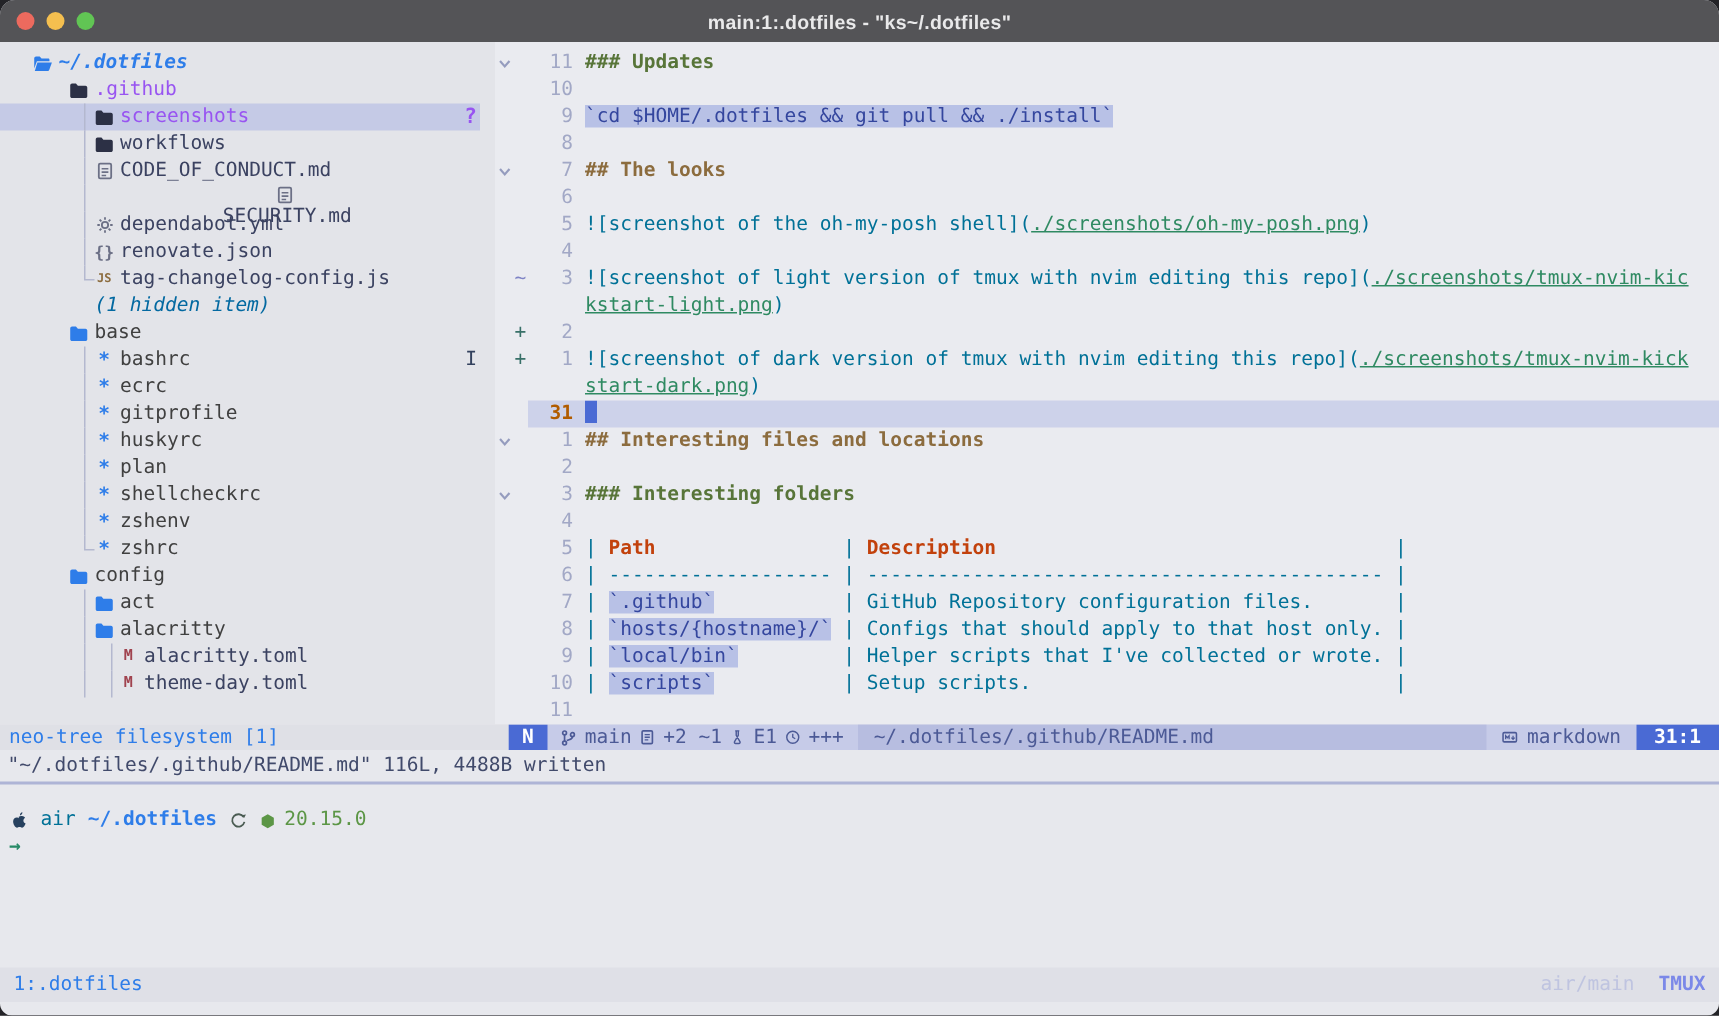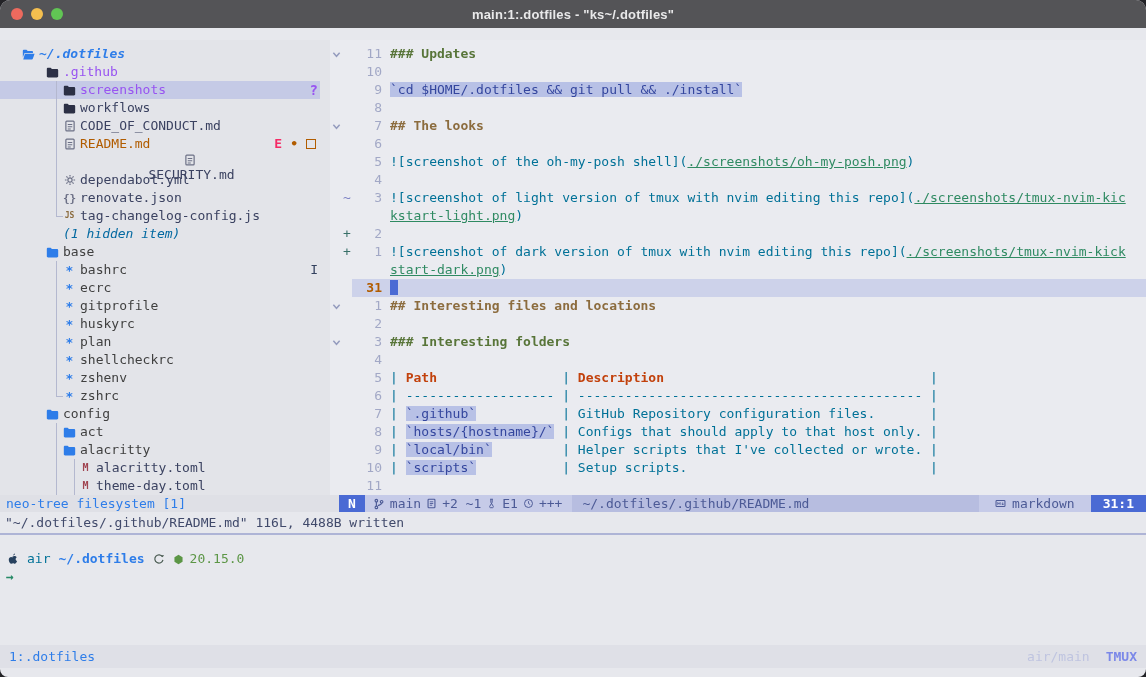--- a/index.html
+++ b/index.html
@@ -6,21 +6,21 @@
   .window{width:1146px;height:677px;margin:0 auto;border-radius:10px 10px 8px 8px;overflow:hidden;
           display:flex;flex-direction:column;background:#e7e8ed;font-family:"DejaVu Sans Mono",monospace;}
   
   .titlebar{flex:0 0 28px;background:#545457;position:relative;display:flex;align-items:center;}
   .lights{display:flex;gap:8px;padding-left:11px;z-index:2;}
   .light{width:12px;height:12px;border-radius:50%;border:none;padding:0;cursor:default;}
   .l-close{background:#ec6a5e;}.l-min{background:#f4bf4f;}.l-zoom{background:#61c554;}
   .title{position:absolute;left:0;right:0;text-align:center;color:#e9e9ea;
          font:bold 13px "Liberation Sans",sans-serif;letter-spacing:.2px;}
   
-  .term{flex:1;display:flex;flex-direction:column;font-size:13px;line-height:18px;color:#3b4261;margin-top:12px;}
+  .term{flex:1;display:flex;flex-direction:column;font-size:13px;line-height:18px;color:#3b4261;}
   .panes{flex:0 0 455px;display:flex;overflow:hidden;}
   
   .sidebar{flex:0 0 330px;background:#e3e4e9;padding-top:5px;overflow:hidden;}
   .trow{height:18px;display:flex;align-items:center;position:relative;margin-right:10px;white-space:pre;}
   .trow.sel{background:#c5cae6;}
   .tg{position:absolute;top:0;height:100%;width:1px;background:#b4b8cf;}
   .tg.last{height:9px;}
   .tg.last::after{content:"";position:absolute;left:0;top:9px;width:7px;height:1px;background:#b4b8cf;}
   .ticon{flex:0 0 13px;width:13px;margin-right:4px;display:inline-flex;align-items:center;justify-content:center;}
   .ticon .tchr{font-size:10px;font-weight:bold;line-height:1;}
@@ -56,21 +56,21 @@
   .code{background:#b8c1e6;color:#34469e;}
   .th{color:#c2410c;font-weight:bold;}
   
   .statusrow{flex:0 0 17px;display:flex;font-size:13px;line-height:17px;}
   .nt-sl{flex:0 0 333px;background:#dfe0e6;color:#2e7de9;display:flex;align-items:center;padding-left:6px;}
   .ed-sl{flex:1;display:flex;background:#c6cbe8;color:#4c5a96;overflow:hidden;}
   .sl-mode{background:#4a6ad4;color:#fff;font-weight:bold;padding:0 9px;display:flex;align-items:center;}
   .sl-left{display:flex;align-items:center;gap:5px;padding:0 10px 0 8px;white-space:nowrap;}
   .sl-ic{display:inline-flex;align-items:center;color:#4c5a96;}
   .sl-file{flex:1;background:#b7bde0;display:flex;align-items:center;padding:0 10px;white-space:nowrap;overflow:hidden;}
-  .sl-ft{display:flex;align-items:center;gap:6px;padding:0 16px;white-space:nowrap;}
+  .sl-ft{display:flex;align-items:center;gap:6px;padding:0 10px;white-space:nowrap;}
   .sl-pos{background:#4a6ad4;color:#fff;font-weight:bold;padding:0 12px;display:flex;align-items:center;}
   
   .msgline{flex:0 0 21px;display:flex;align-items:center;padding-left:5px;color:#414a6b;white-space:pre;}
   .divider{flex:0 0 2px;background:#aeb4d6;}
   .promptline{margin-top:15px;flex:0 0 18px;display:flex;align-items:center;padding-left:6px;gap:8px;white-space:pre;}
   .pr-host{color:#007197;}
   .pr-cwd{color:#2e7de9;font-weight:bold;}
   .pr-node{color:#5c9646;display:flex;align-items:center;gap:6px;}
   .apple{color:#27415f;display:inline-flex;}
   .sync{color:#4b5c53;display:inline-flex;}
@@ -110,24 +110,20 @@
           <div class="trow sel" style="padding-left: 63px;"><span class="tg" style="left: 56px;"></span><span class="ticon ic-dark"><svg viewBox="0 0 16 16" width="13" height="13">
                 <path fill="currentColor" d="M1 3.5C1 2.7 1.7 2 2.5 2h3.2l1.6 1.8h6.2c.8 0 1.5.7 1.5 1.5v7.2c0 .8-.7 1.5-1.5 1.5h-11C1.7 14 1 13.3 1 12.5z"></path>
               </svg></span><span class="tlabel st-purple">screenshots</span><span class="bspacer"></span><span class="bdg b-purple">?</span></div>
           <div class="trow" style="padding-left: 63px;"><span class="tg" style="left: 56px;"></span><span class="ticon ic-dark"><svg viewBox="0 0 16 16" width="13" height="13">
                 <path fill="currentColor" d="M1 3.5C1 2.7 1.7 2 2.5 2h3.2l1.6 1.8h6.2c.8 0 1.5.7 1.5 1.5v7.2c0 .8-.7 1.5-1.5 1.5h-11C1.7 14 1 13.3 1 12.5z"></path>
               </svg></span><span class="tlabel st-dark">workflows</span><span class="bspacer"></span></div>
           <div class="trow" style="padding-left: 63px;"><span class="tg" style="left: 56px;"></span><span class="ticon ic-gray"><svg viewBox="0 0 16 16" width="12" height="12">
                 <rect x="2.5" y="1.5" width="11" height="13" rx="1.2" fill="none" stroke="currentColor" stroke-width="1.6"></rect>
                 <path d="M5 6h6M5 9h6M5 12h4" stroke="currentColor" stroke-width="1.4" fill="none"></path>
               </svg></span><span class="tlabel st-dark">CODE_OF_CONDUCT.md</span><span class="bspacer"></span></div>
-          <div class="trow" style="padding-left: 63px;"><span class="tg" style="left: 56px;"></span><span class="ticon ic-gray"><svg viewBox="0 0 16 16" width="12" height="12">
-                <rect x="2.5" y="1.5" width="11" height="13" rx="1.2" fill="none" stroke="currentColor" stroke-width="1.6"></rect>
-                <path d="M5 6h6M5 9h6M5 12h4" stroke="currentColor" stroke-width="1.4" fill="none"></path>
-              </svg></span><span class="tlabel st-orange">README.md</span><span class="bspacer"></span><span class="bdg b-red">E</span><span class="bdg b-orange">•</span><span class="b-square"></span></div>
           <div class="trow" style="padding-left: 63px; flex-direction: column;"><span class="tg" style="left: 56px;"></span><span class="ticon ic-gray"><svg viewBox="0 0 16 16" width="12" height="12">
                 <rect x="2.5" y="1.5" width="11" height="13" rx="1.2" fill="none" stroke="currentColor" stroke-width="1.6"></rect>
                 <path d="M5 6h6M5 9h6M5 12h4" stroke="currentColor" stroke-width="1.4" fill="none"></path>
               </svg></span><span class="tlabel st-dark">SECURITY.md</span><span class="bspacer"></span></div>
           <div class="trow" style="padding-left: 63px;"><span class="tg" style="left: 56px;"></span><span class="ticon ic-gray"><svg viewBox="0 0 16 16" width="12" height="12">
                 <circle cx="8" cy="8" r="2.8" fill="none" stroke="currentColor" stroke-width="1.6"></circle>
                 <g stroke="currentColor" stroke-width="1.6">
                   <path d="M8 1.2v2.2M8 12.6v2.2M1.2 8h2.2M12.6 8h2.2M3.2 3.2l1.6 1.6M11.2 11.2l1.6 1.6M12.8 3.2l-1.6 1.6M4.8 11.2l-1.6 1.6"></path>
                 </g>
               </svg></span><span class="tlabel st-dark">dependabot.yml</span><span class="bspacer"></span></div>

